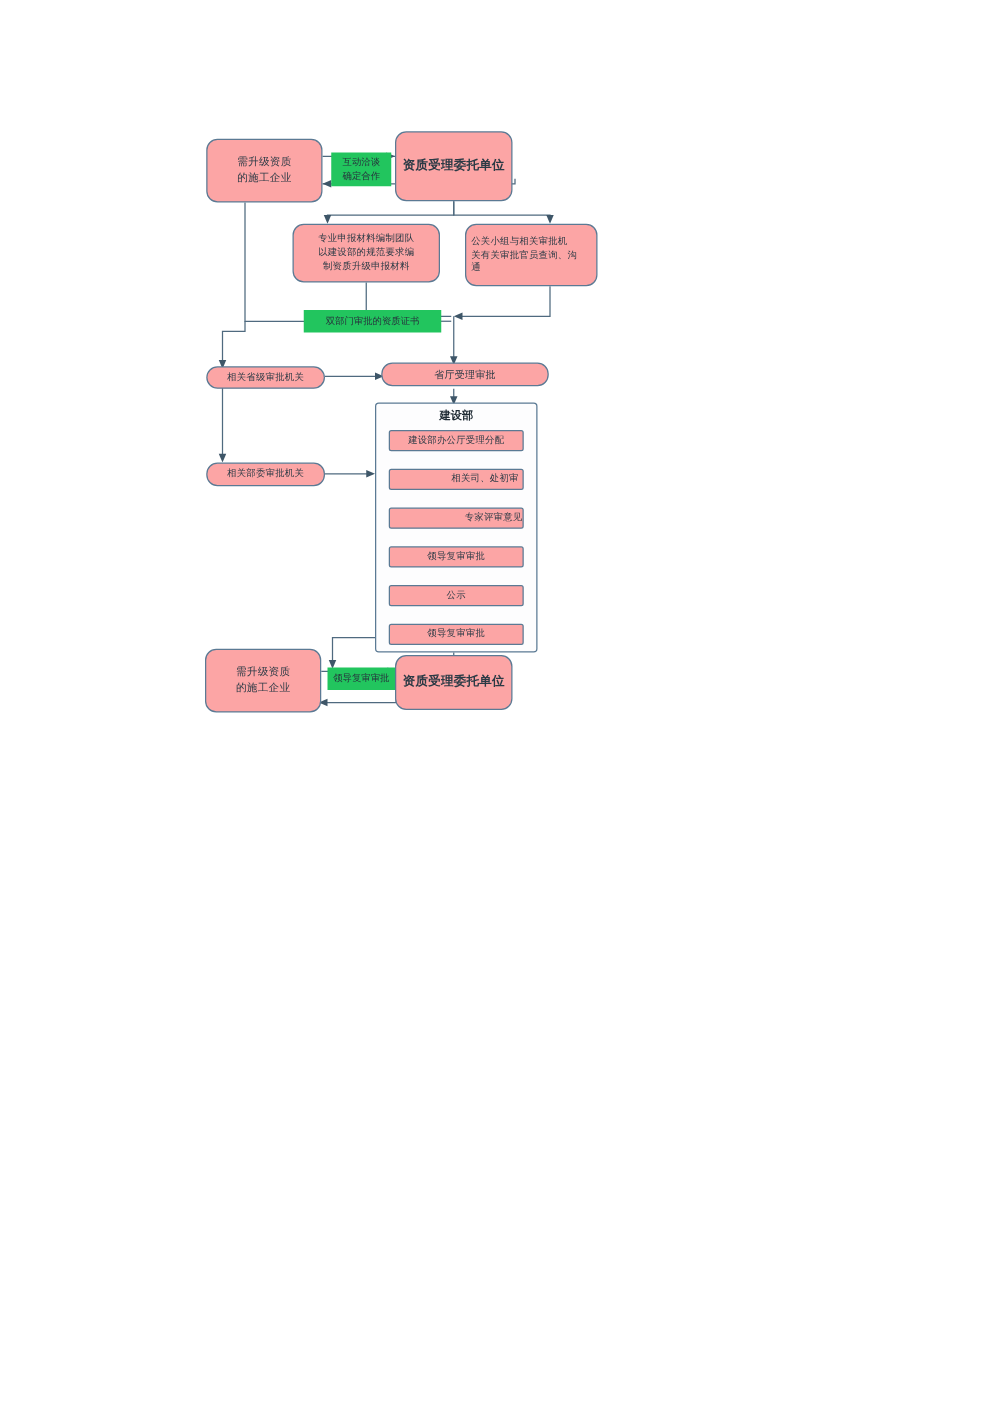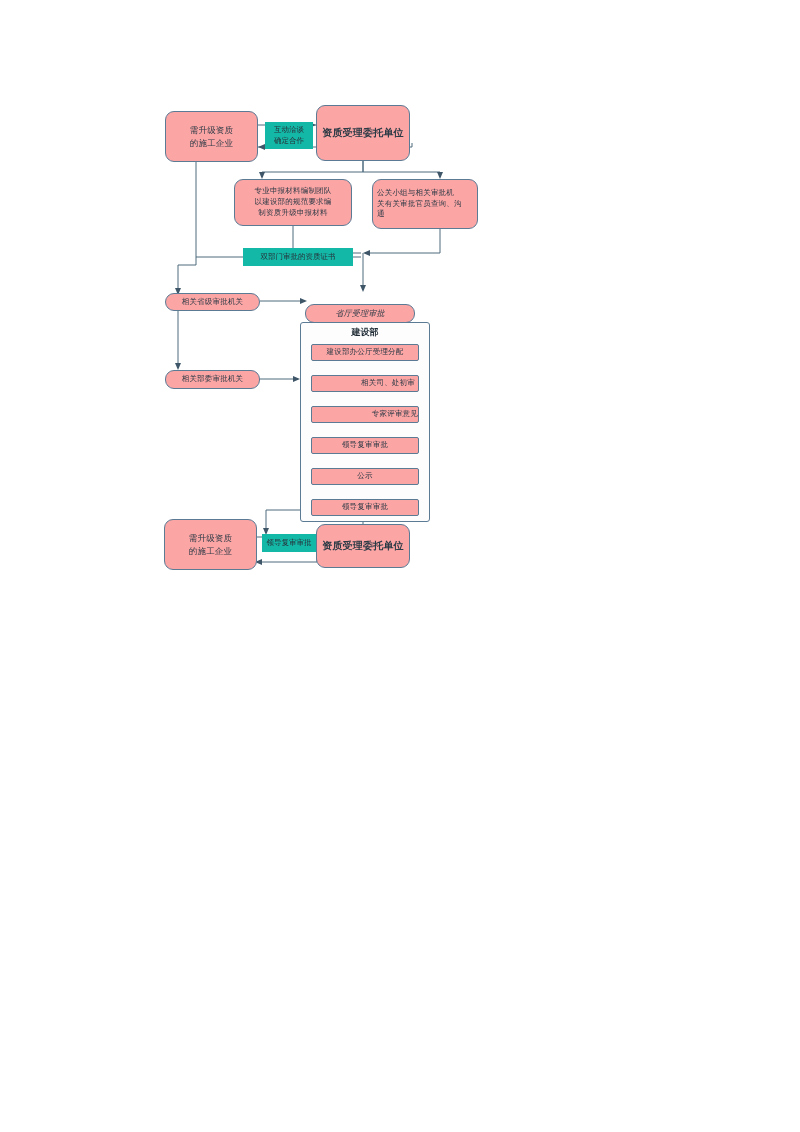--- a/index.html
+++ b/index.html
@@ -43,21 +43,21 @@
   .node .ln {
     display: block;
     white-space: nowrap;
   }
   .node.wrap .ln {
     white-space: normal;
   }
   .edge-label {
     position: absolute;
     box-sizing: border-box;
-    background: #14b8a6;
+    background: #22c55e;
     color: #27333d;
     display: flex;
     flex-direction: column;
     align-items: center;
     justify-content: center;
     text-align: center;
     line-height: 1.4;
     filter: blur(0.35px);
   }
   .container-box {
@@ -190,21 +190,21 @@
   </div>
 
   <div class="node" style="left:165px; top:293px; width:95px; height:18px; font-size:7.5px;">
     <span class="ln">相关省级审批机关</span>
   </div>
 
   <div class="node" style="left:165px; top:370px; width:95px; height:19px; font-size:7.5px;">
     <span class="ln">相关部委审批机关</span>
   </div>
 
-  <div class="node" style="left:305px; top:304px; width:110px; height:19px; font-size:8px;font-style:italic;">
+  <div class="node" style="left:305px; top:290px; width:134px; height:19px; font-size:8px;">
     <span class="ln">省厅受理审批</span>
   </div>
 
   <div class="container-box" style="left:300px; top:322px; width:130px; height:200px;"></div>
   <div class="container-title" style="left:300px; top:326px; width:130px; font-size:9px;">建设部</div>
 
   <div class="node sq" style="left:311px; top:344px; width:108px; height:17px; font-size:7.5px;">
     <span class="ln">建设部办公厅受理分配</span>
   </div>
   <div class="node sq" style="left:311px; top:375px; width:108px; height:17px; font-size:7.5px;padding-left:46px;">

